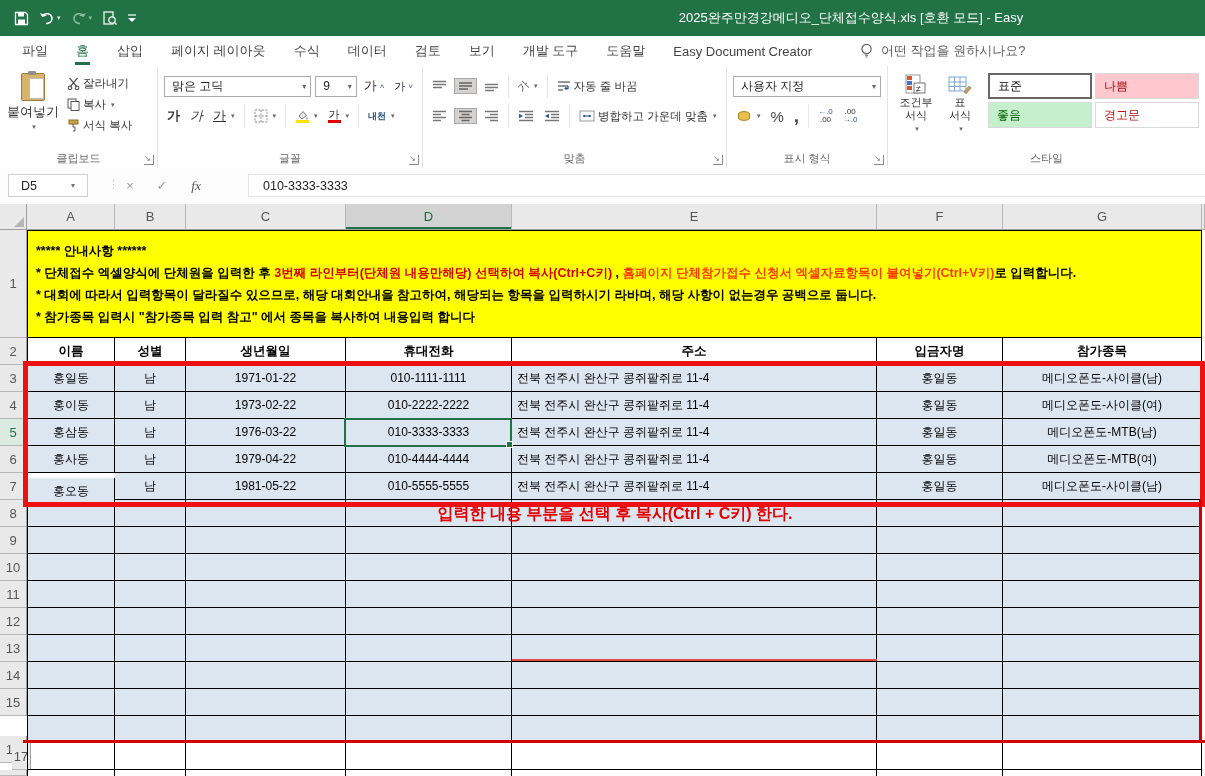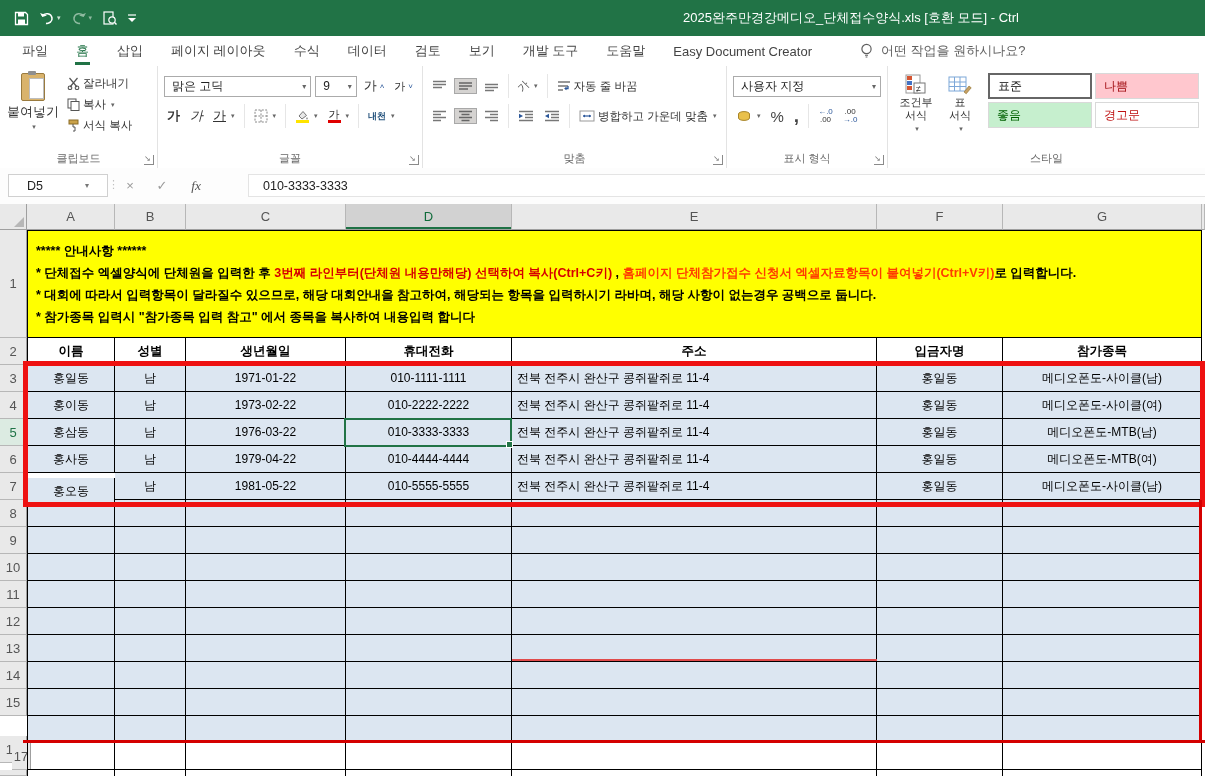--- a/index.html
+++ b/index.html
@@ -49,22 +49,22 @@
 
   
   #style-gallery{display:grid;grid-template-columns:104px 104px;grid-auto-rows:26px;gap:3px;margin-left:6px;margin-top:2px}
   .sg-item{display:flex;align-items:center;padding-left:8px;font-size:12px;border:1px solid #d9d9d9;box-sizing:border-box}
   .sg-item.sel{border:2px solid #666;box-shadow:inset 0 0 0 2px #fff}
   .stackbtn{display:flex;flex-direction:column;align-items:center;justify-content:flex-start;
             width:44px;font-size:11px;color:#333;line-height:13px;text-align:center;padding-top:3px}
 
   
   #fbar{position:absolute;left:0;top:168px;width:1205px;height:36px;background:#fdfdfd;border-bottom:1px solid #cfcfcf}
-  #namebox{position:absolute;left:8px;top:6px;width:100px;height:23px;background:#fff;border:1px solid #d0d0d0;
-           display:flex;align-items:center;justify-content:space-between;padding:0 18px;font-size:12.5px;color:#222;box-sizing:border-box}
+  #namebox{position:absolute;left:8px;top:6px;width:80px;height:23px;background:#fff;border:1px solid #d0d0d0;
+           display:flex;align-items:center;justify-content:space-between;padding:0 12px;font-size:12.5px;color:#222;box-sizing:border-box}
   #namebox::after{content:"▾";font-size:8px;color:#777}
   #fbar-dots{position:absolute;left:108px;top:10px;color:#c0c0c0;font-size:11px}
   .fbtn{position:absolute;top:6px;height:23px;display:flex;align-items:center;justify-content:center;width:28px;color:#9a9a9a;font-size:13px}
   #fx-btn{font-style:italic;font-family:"Liberation Serif","DejaVu Serif",serif;color:#555;font-size:13.5px}
   #formula-field{position:absolute;left:248px;top:6px;right:0;height:23px;background:#fff;border:1px solid #e4e4e4;
                  border-right:none;display:flex;align-items:center;padding-left:14px;font-size:12.5px;color:#222;box-sizing:border-box}
 
   
   #sheet{position:absolute;left:0;top:204px;width:1205px;height:572px;background:#fff}
   .ch{position:absolute;height:26px;background:#e9e9e9;border-right:1px solid #b7b7b7;border-bottom:1px solid #9f9f9f;
@@ -139,21 +139,21 @@
           <path d="M12.3 11.3 L14.5 13.5" stroke="#fff" stroke-width="1.4"></path>
         </svg>
     </span>
     <span class="qbtn">
       <svg width="10" height="10" viewBox="0 0 10 10">
           <path d="M1 2 h8" stroke="#fff" stroke-width="1.2"></path>
           <path d="M1 5 l4 4 4-4z" fill="#fff"></path>
         </svg>
     </span>
   </div>
-  <div id="title-text">2025완주만경강메디오_단체접수양식.xls  [호환 모드]  -  Ctrl</div>
+  <div id="title-text">2025완주만경강메디오_단체접수양식.xls  [호환 모드]  -  Easy</div>
 </div>
 
 <div id="tabbar">
   <div id="tab-strip">
       <div class="rtab">
         <span>파일</span>
       </div>
       <div class="rtab active">
         <span>홈</span>
       </div>
@@ -446,20 +446,21 @@
 
 <div id="sheet">
 
   <div id="notice">
     <div>***** 안내사항 ******</div>
     <div><span>* 단체접수 엑셀양식에 단체원을 입력한 후 </span><span class="red-bold">3번째 라인부터(단체원 내용만해당) 선택하여 복사(Ctrl+C키)</span><span> , </span><span class="red-norm">홈페이지 단체참가접수 신청서 엑셀자료항목이 붙여넣기(Ctrl+V키)</span><span>로 입력합니다.</span></div>
     <div>* 대회에 따라서 입력항목이 달라질수 있으므로, 해당 대회안내을 참고하여, 해당되는 항목을 입력하시기 라바며, 해당 사항이 없는경우 공백으로 둡니다.</div>
     <div>* 참가종목 입력시 "참가종목 입력 참고" 에서 종목을 복사하여 내용입력 합니다</div>
   </div>
 
+  <div id="row8-note">입력한 내용 부분을 선택 후 복사(Ctrl + C키) 한다.</div>
 
   <div id="sel-outline">
       <span id="sel-handle"></span>
     </div>
 
   <div id="red-block"></div>
   <div id="red-bottom"></div>
   <div id="red-right"></div>
   <div id="red-e13"></div>
 <div class="corner"></div>

